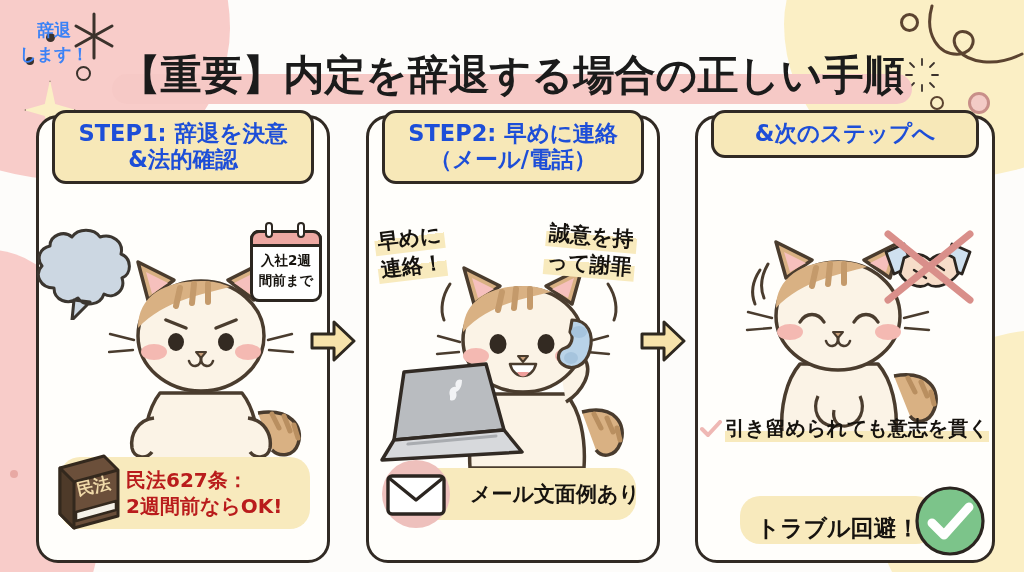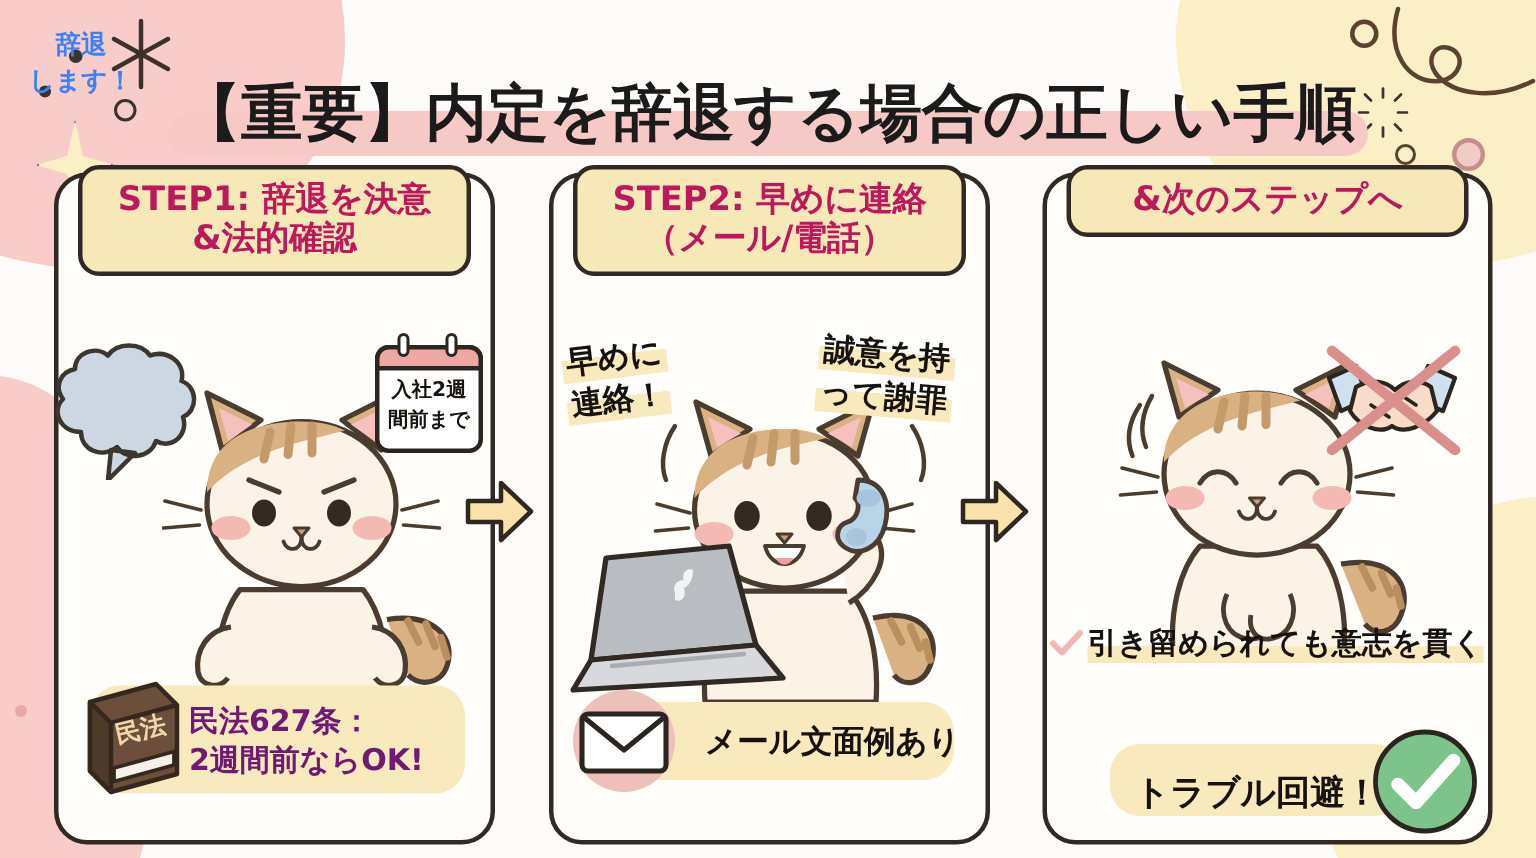--- a/index.html
+++ b/index.html
@@ -124,21 +124,21 @@
     border-radius: 14px;
     padding: 7px 4px 9px 4px;
     text-align: center;
     box-sizing: border-box;
     z-index: 4;
   }
   #panel3 .step-badge { width: 268px; }
   .step-line {
     font-size: 22.5px;
     font-weight: 900;
-    color: #be185d;
+    color: #1d4ed8;
     line-height: 26px;
     white-space: nowrap;
   }
 
   
   .arrow {
     position: absolute;
     top: 318px;
     width: 46px;
     height: 46px;
@@ -231,21 +231,21 @@
     left: 60px;
     top: 457px;
     width: 250px;
     height: 72px;
     padding-left: 66px;
     box-sizing: border-box;
   }
   .pill-law-text {
     font-size: 20px;
     font-weight: 900;
-    color: #701a75;
+    color: #b91c1c;
     line-height: 26px;
     white-space: nowrap;
   }
   #book-icon {
     position: absolute;
     left: 48px;
     top: 450px;
     width: 74px;
     height: 82px;
     z-index: 4;

